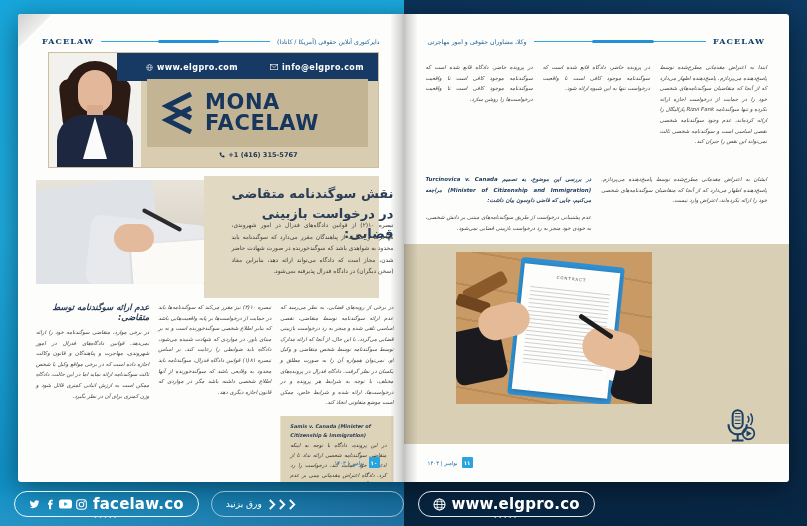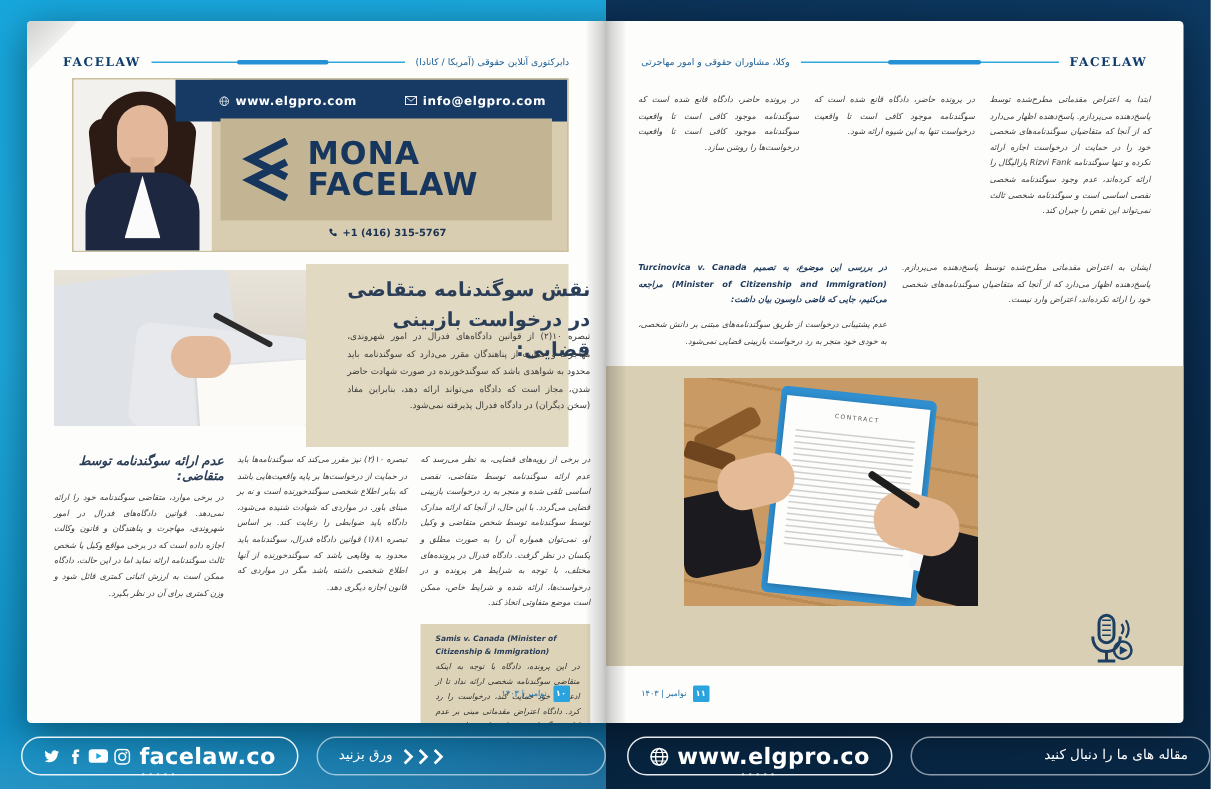--- a/index.html
+++ b/index.html
@@ -534,17 +534,14 @@
       <svg width="13" height="13" viewBox="0 0 16 16">
         <circle cx="8" cy="8" r="6.8" fill="none" stroke="#fff" stroke-width="1.3"></circle>
         <ellipse cx="8" cy="8" rx="3" ry="6.8" fill="none" stroke="#fff" stroke-width="1.1"></ellipse>
         <line x1="1.2" y1="8" x2="14.8" y2="8" stroke="#fff" stroke-width="1.1"></line>
         <line x1="2.5" y1="4.5" x2="13.5" y2="4.5" stroke="#fff" stroke-width=".9"></line>
         <line x1="2.5" y1="11.5" x2="13.5" y2="11.5" stroke="#fff" stroke-width=".9"></line>
       </svg>
       <span class="pill-main">www.elgpro.co</span>
       <span class="dots">•••••</span>
     </div>
-    <div class="pill ghost" style="flex:1;justify-content:flex-end;">
-      <span class="rtl-pill">مقاله های ما را دنبال کنید</span>
-    </div>
   </div>
 </div>
 
 </body></html>

